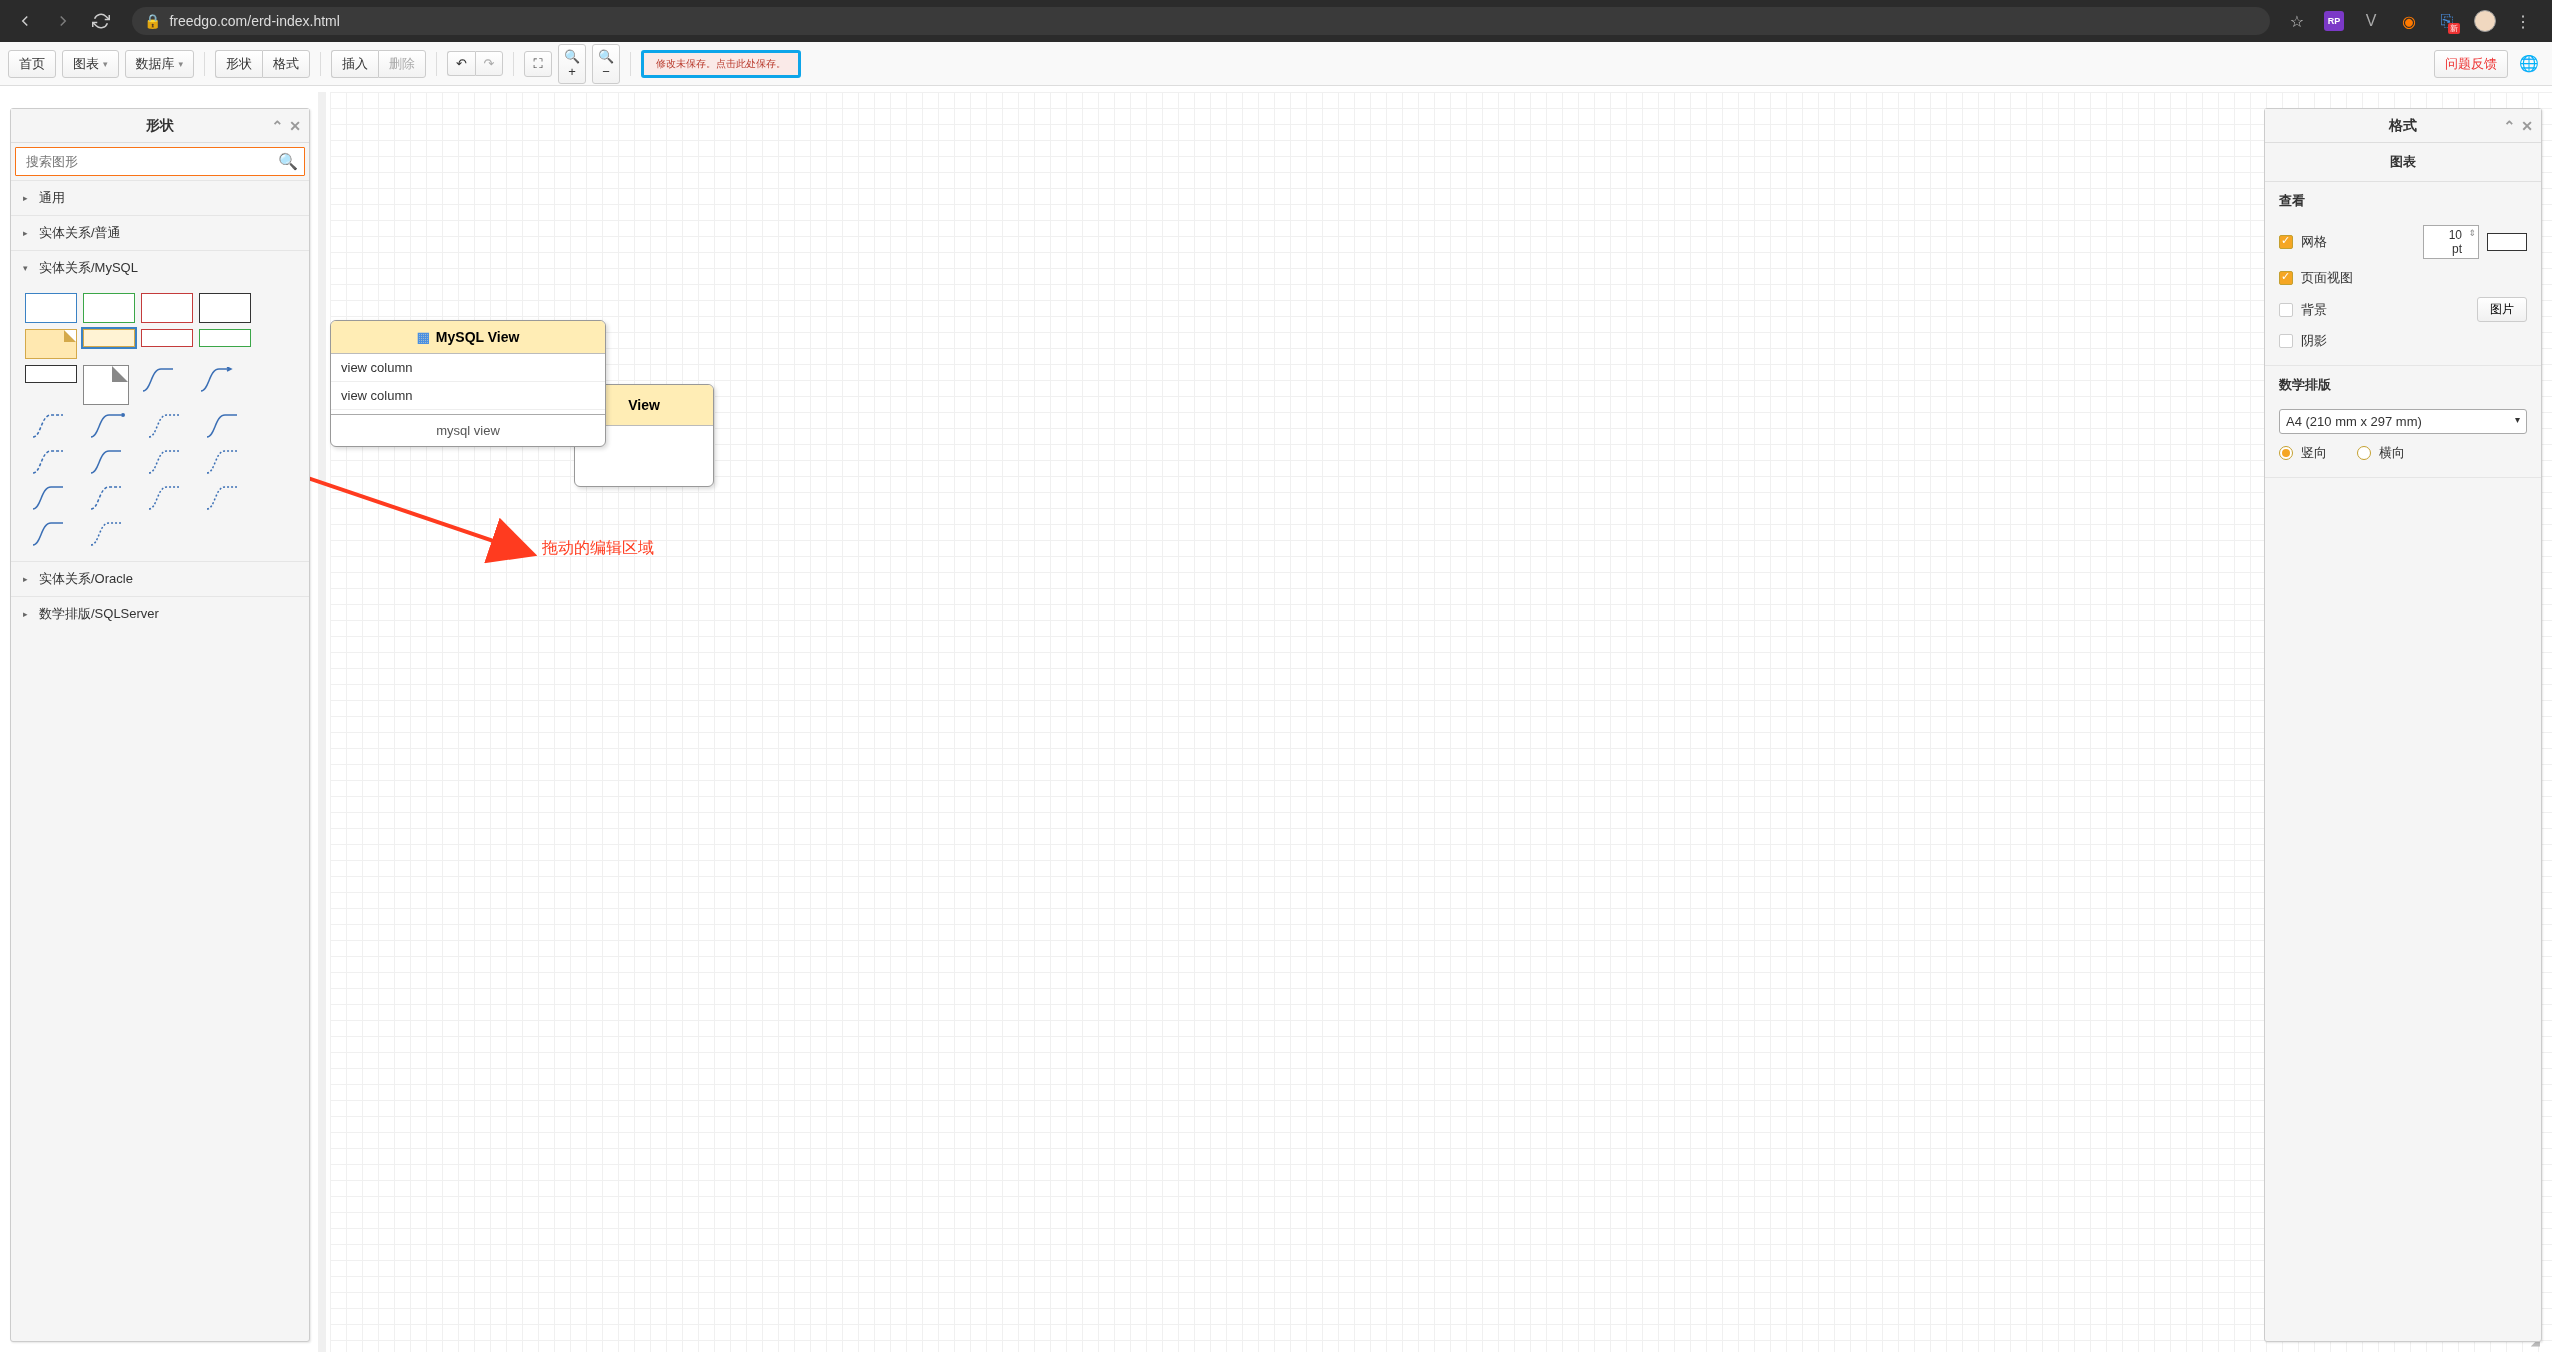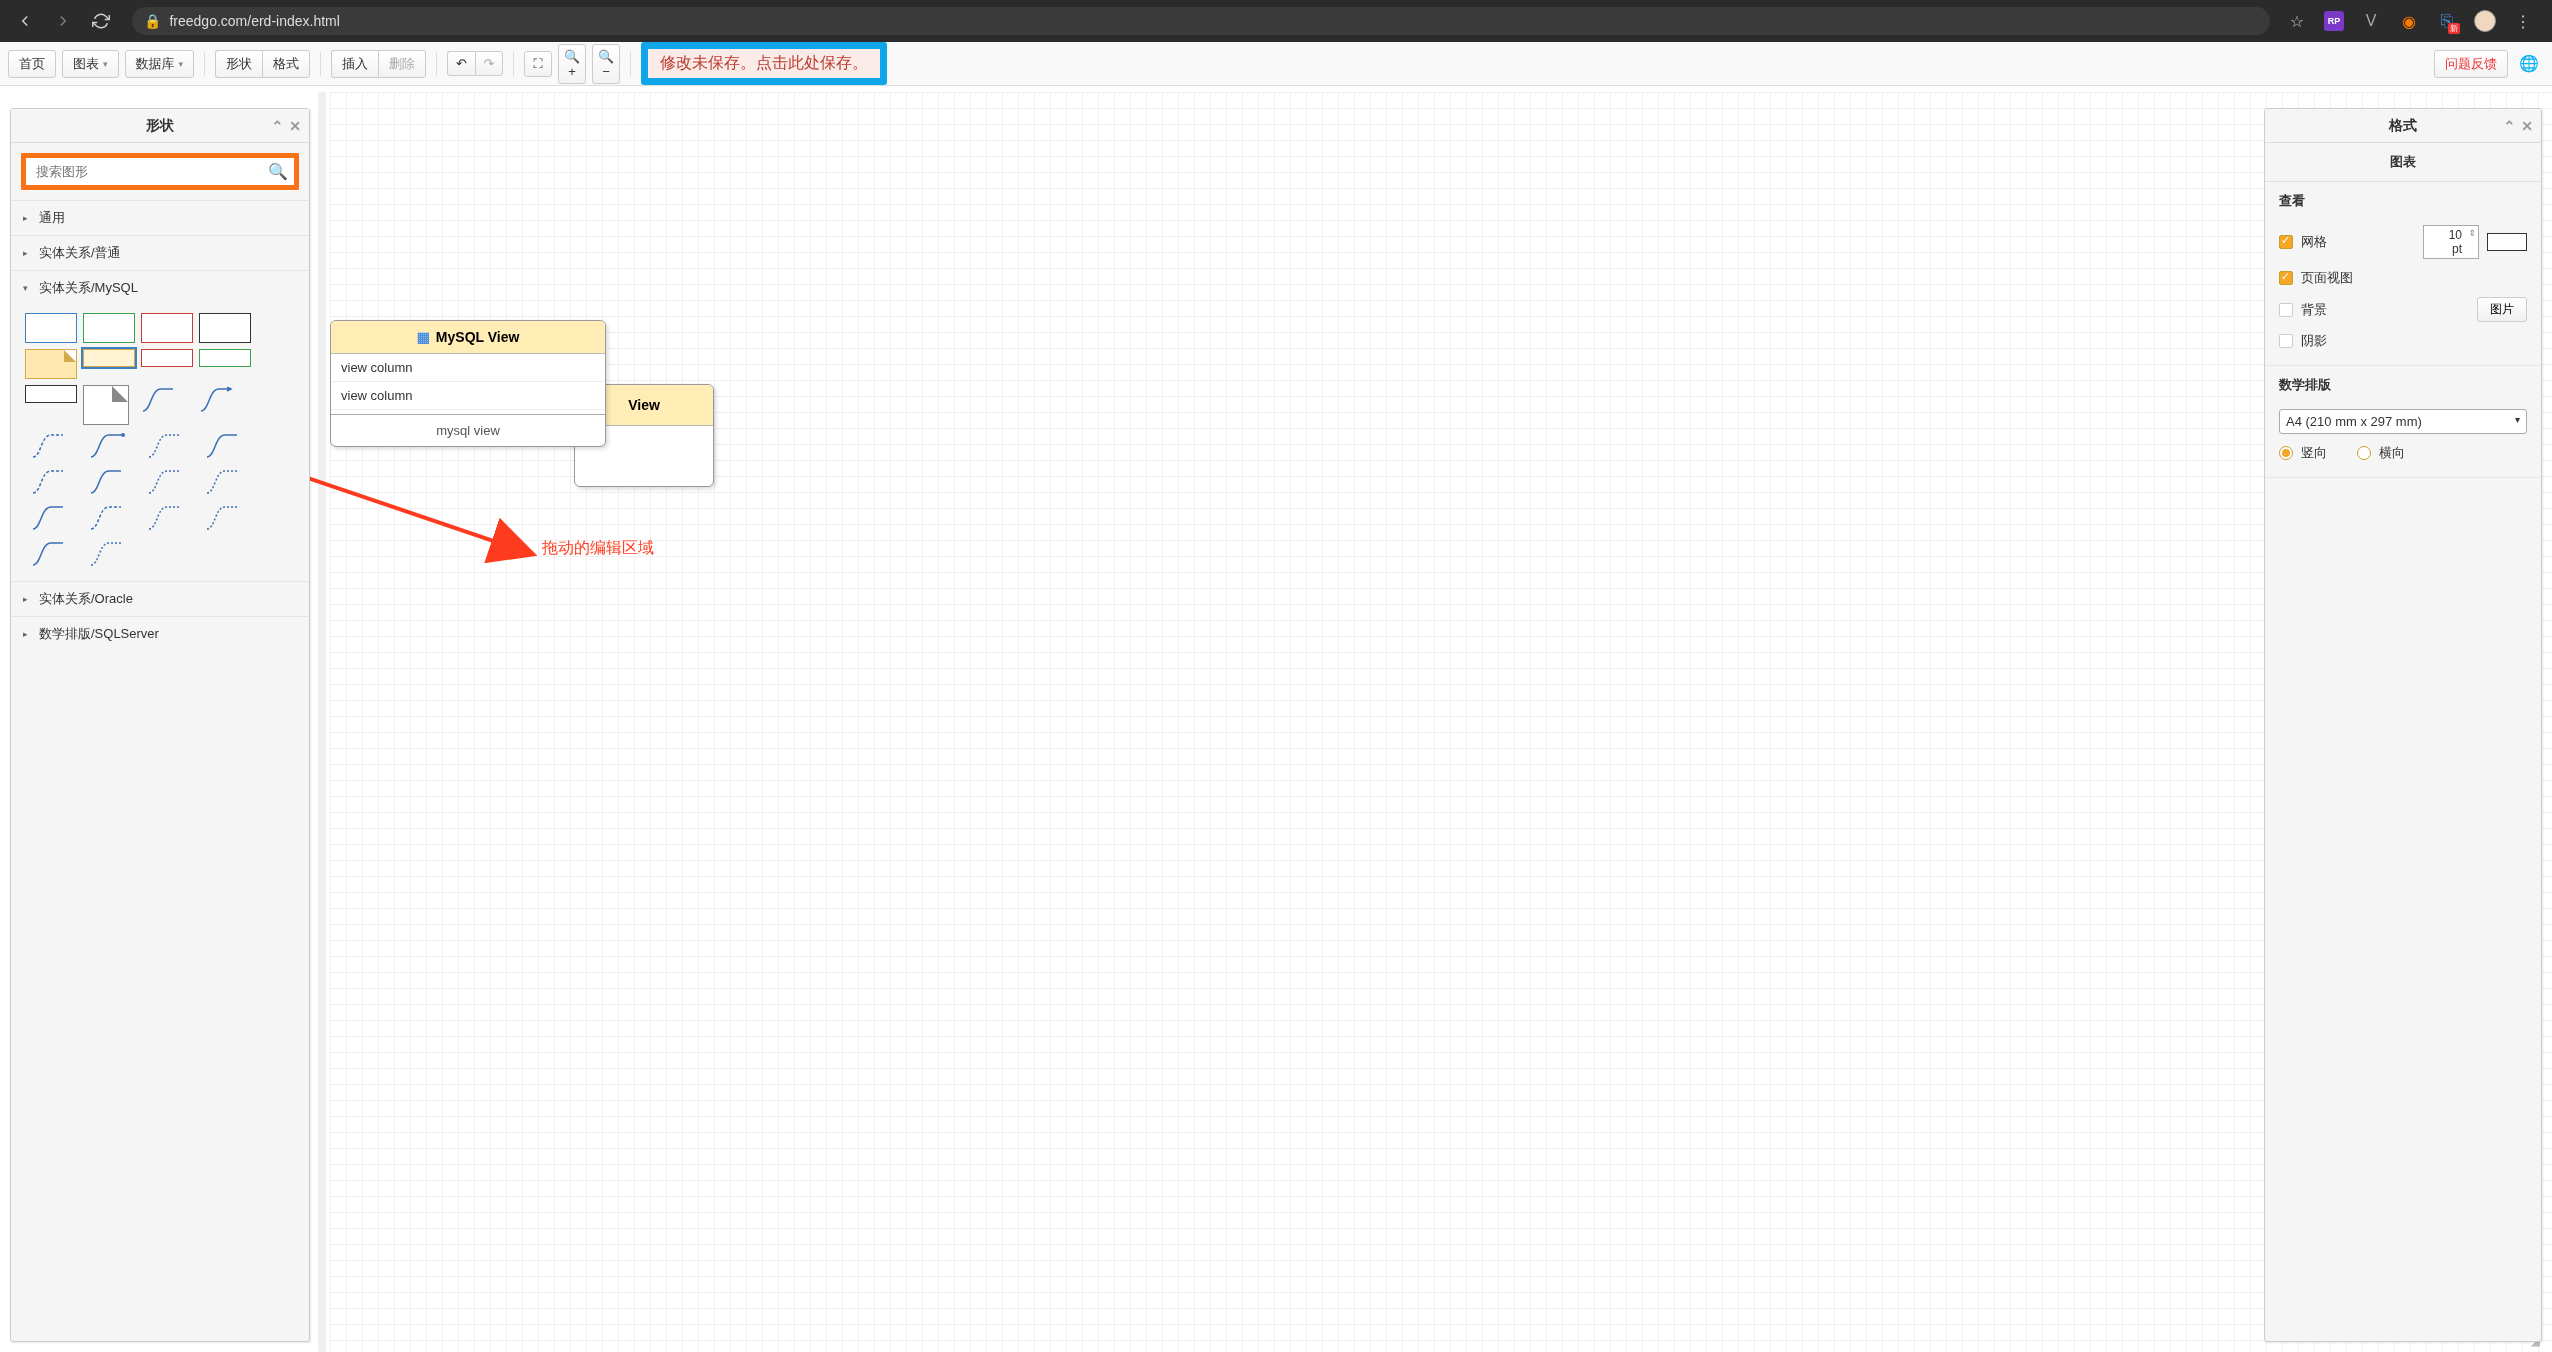--- a/index.html
+++ b/index.html
@@ -21,36 +21,36 @@
 .toolbar { height: 44px; border-bottom: 1px solid #ddd; display: flex; align-items: center; padding: 0 8px; gap: 6px; background:#f9f9f9; }
 .tb-btn { border: 1px solid #ccc; background: linear-gradient(#fff,#f2f2f2); padding: 4px 10px; border-radius: 3px; font-size: 13px; color: #333; display:flex; align-items:center; gap:4px; cursor:pointer; }
 .tb-btn.disabled { color:#aaa; }
 .tb-group { display:flex; gap:0; }
 .tb-group .tb-btn { border-radius:0; border-right:none; }
 .tb-group .tb-btn:first-child { border-radius:3px 0 0 3px; }
 .tb-group .tb-btn:last-child { border-radius:0 3px 3px 0; border-right:1px solid #ccc; }
 .tb-sep { width:1px; height:24px; background:#ddd; margin:0 4px; }
 .tb-icon { width:28px; justify-content:center; padding:4px 6px; }
 .caret { font-size:9px; color:#888; }
-.save-banner { background:#faeae8; border:7px solid #0ea5e9; color:#b93c2e; padding:4px 12px; border-radius:3px; font-size:16px; }
+.save-banner { background:#faeae8; border:3px solid #0ea5e9; color:#b93c2e; padding:4px 12px; border-radius:3px; font-size:10px; }
 .tb-spacer { flex:1; }
 .feedback { color:#e33; font-size:13px; border:1px solid #ccc; padding:4px 10px; border-radius:3px; background:linear-gradient(#fff,#f2f2f2); }
 .globe-btn { width:30px; height:30px; display:flex; align-items:center; justify-content:center; color:#888; }
 
 
 .main { display:flex; height:calc(100vh - 86px); position:relative; }
 .left-panel, .right-panel { background:#f5f5f5; border:1px solid #ccc; border-radius:3px; display:flex; flex-direction:column; box-shadow:1px 1px 2px rgba(0,0,0,0.1); position:absolute; top:22px; bottom:10px; }
 .left-panel { left:10px; width:300px; z-index:5; }
 .right-panel { right:10px; width:278px; z-index:5; }
 .panel-header { height:34px; display:flex; align-items:center; justify-content:center; font-size:14px; font-weight:bold; color:#333; border-bottom:1px solid #ddd; position:relative; background:#f5f5f5; }
 .panel-ctrl { position:absolute; right:8px; display:flex; gap:6px; color:#999; font-size:14px; }
 .panel-ctrl span { cursor:pointer; }
 
 
-.search-box { margin:10px; display:flex; border:5px solid #f97316; border-radius:1px; background:#fff; }
+.search-box { margin:4px; display:flex; border:1px solid #f97316; border-radius:1px; background:#fff; }
 .search-box input { flex:1; border:none; padding:6px 10px; font-size:13px; outline:none; background:transparent; }
 .search-box .sicon { width:32px; display:flex; align-items:center; justify-content:center; color:#999; }
 .accordion { flex:1; overflow-y:auto; }
 .acc-item { border-top:1px solid #e5e5e5; }
 .acc-head { padding:8px 12px; font-size:13px; color:#333; cursor:pointer; display:flex; align-items:center; gap:6px; }
 .acc-head .tri { font-size:9px; color:#666; width:10px; }
 .acc-body { padding:8px 10px 12px 14px; display:flex; flex-wrap:wrap; gap:6px; }
 .shape-thumb { width:52px; height:30px; border:1px solid #ccc; background:#fff; display:flex; align-items:center; justify-content:center; font-size:6px; position:relative; }
 .shape-thumb.color-b { border-color:#3b82c4; }
 .shape-thumb.color-g { border-color:#3ba648; }

